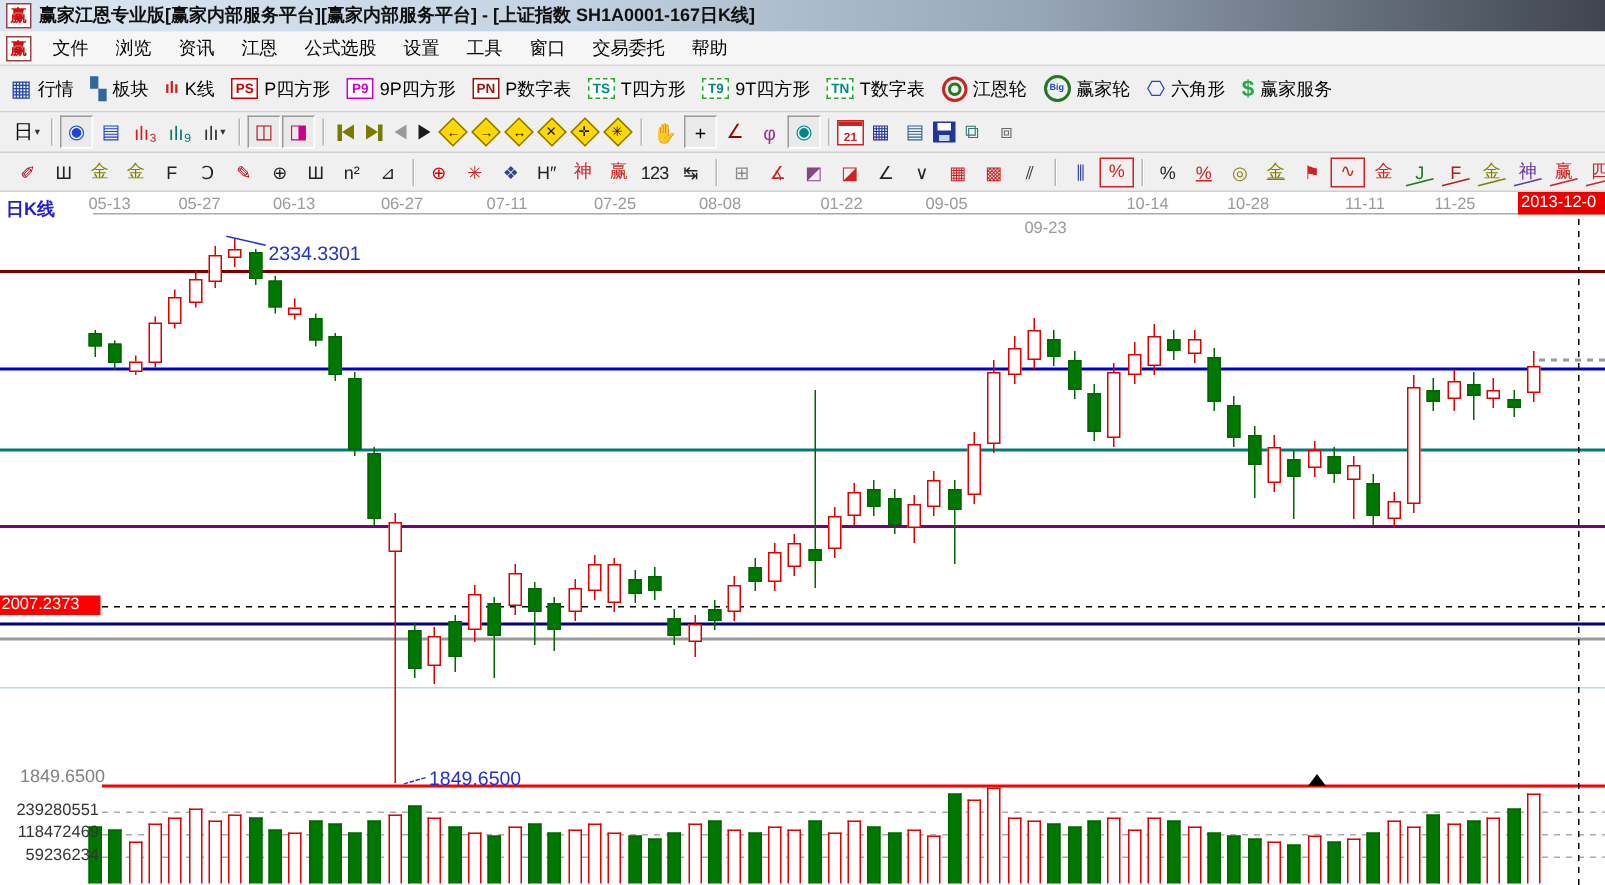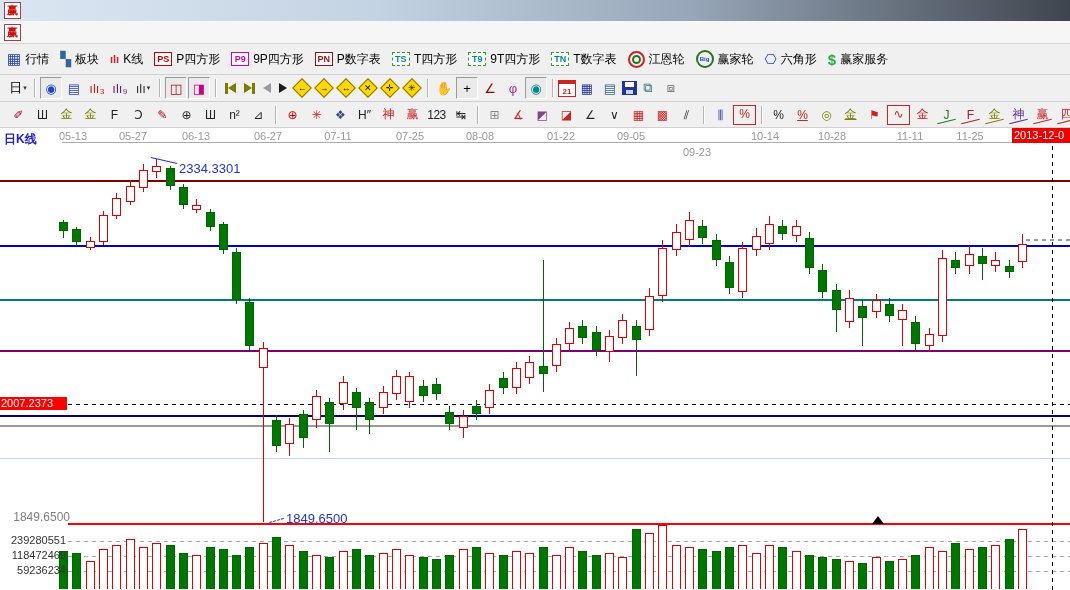--- a/index.html
+++ b/index.html
@@ -83,24 +83,37 @@
   .tri-marker{position:absolute;left:872px;top:516px;width:0;height:0;
     border-left:6px solid transparent;border-right:6px solid transparent;border-bottom:8px solid #000;}
 </style>
 </head>
 <body>
 
 <div class="screen">
 
   <div class="titlebar">
     <span class="applogo">赢</span>
+    <span class="titletext">赢家江恩专业版[赢家内部服务平台][赢家内部服务平台] - [上证指数  SH1A0001-167日K线]</span>
   </div>
 
   <div class="menubar">
     <span class="applogo">赢</span>
+    <nav id="menu">
+        <span class="menu-item">文件</span>
+        <span class="menu-item">浏览</span>
+        <span class="menu-item">资讯</span>
+        <span class="menu-item">江恩</span>
+        <span class="menu-item">公式选股</span>
+        <span class="menu-item">设置</span>
+        <span class="menu-item">工具</span>
+        <span class="menu-item">窗口</span>
+        <span class="menu-item">交易委托</span>
+        <span class="menu-item">帮助</span>
+      </nav>
   </div>
 
   <div class="tb tb1" id="tb1">
       <span class="t1item">
         <span style="color: rgb(34, 68, 170); font-size: 15px;">▦</span>
         <span>行情</span>
       </span>
       <span class="t1item">
         <span style="color: rgb(51, 102, 153); font-size: 14px;">▚</span>
         <span>板块</span>
@@ -151,21 +164,21 @@
         <span style="color: rgb(34, 170, 68); font-size: 15px; font-weight: bold;">$</span>
         <span>赢家服务</span>
       </span>
     </div>
   <div class="tb tb2" id="tb2">
       <span class="tbicon" style="color: rgb(0, 0, 0);">日<span class="dd">▾</span></span>
       <span class="sep"></span>
       <span class="tbicon pressed" style="color: rgb(34, 68, 204);">◉</span>
       <span class="tbicon" style="color: rgb(34, 68, 204);">▤</span>
       <span class="tbicon" style="color: rgb(204, 34, 34);">ılı₃</span>
-      <span class="tbicon" style="color: #701a75;">ılı₉</span>
+      <span class="tbicon" style="color: #0f766e;">ılı₉</span>
       <span class="tbicon" style="color: rgb(51, 51, 51);">ılı<span class="dd">▾</span></span>
       <span class="sep"></span>
       <span class="tbicon pressed" style="color: rgb(170, 17, 17);">◫</span>
       <span class="tbicon pressed" style="color: rgb(204, 0, 136);">◨</span>
       <span class="sep"></span>
       <span class="navbtn" style="color: rgb(122, 122, 0);">
         <span class="vbarline"></span>
         <span class="tri l"></span>
       </span>
       <span class="navbtn" style="color: rgb(122, 122, 0);">

